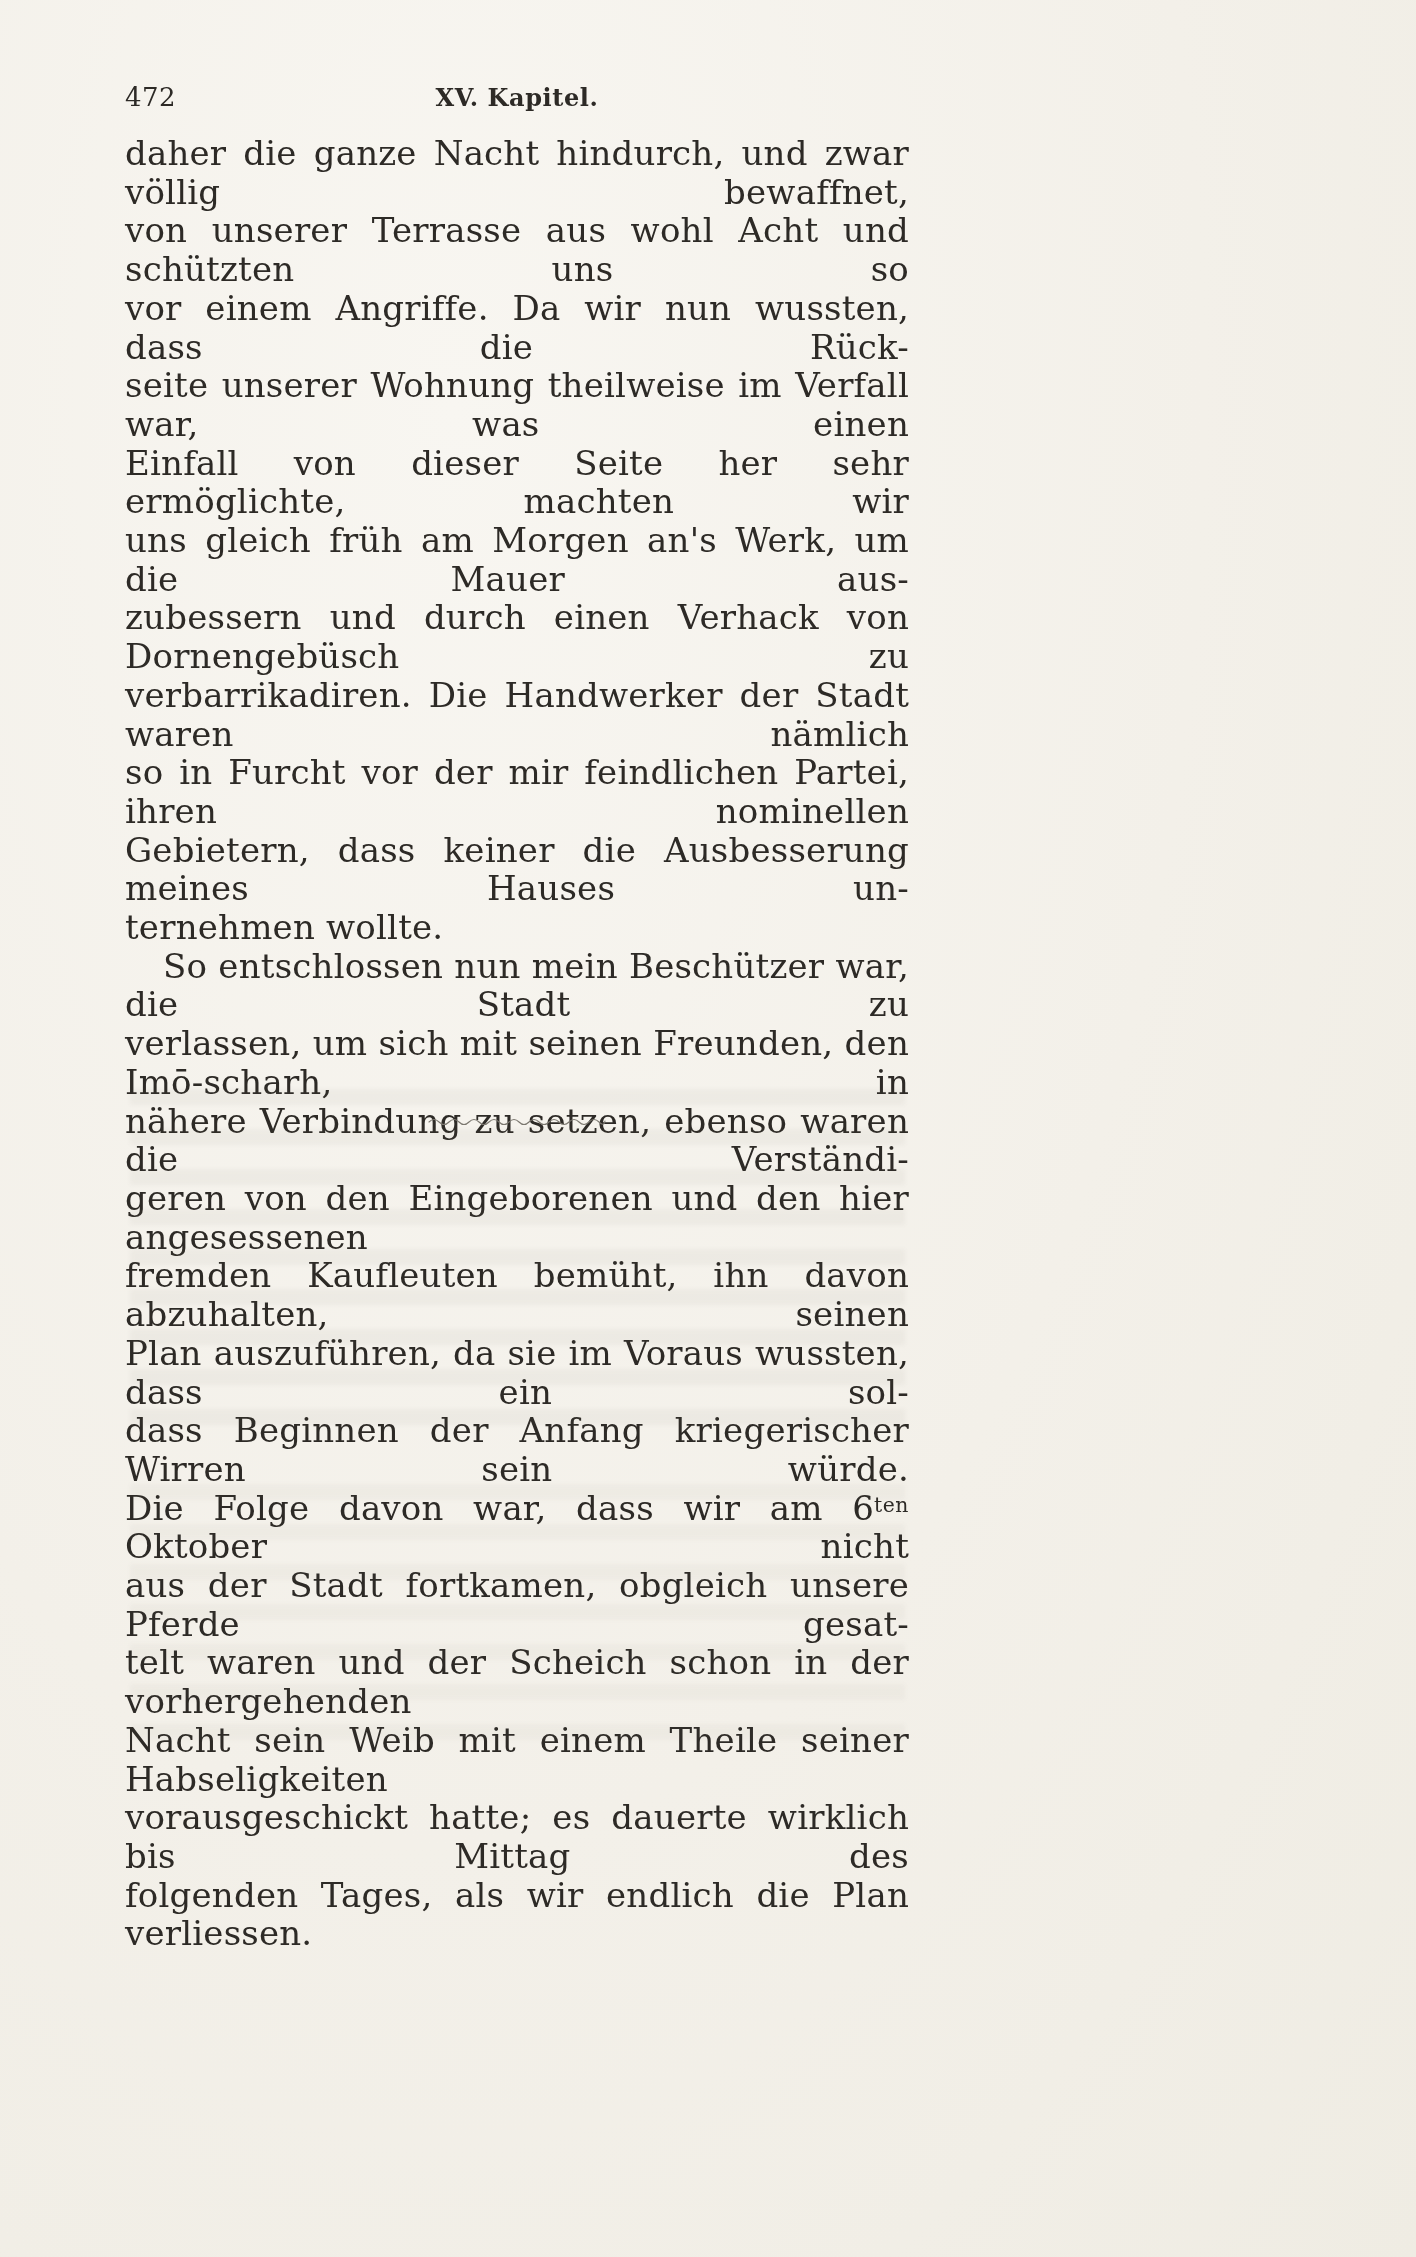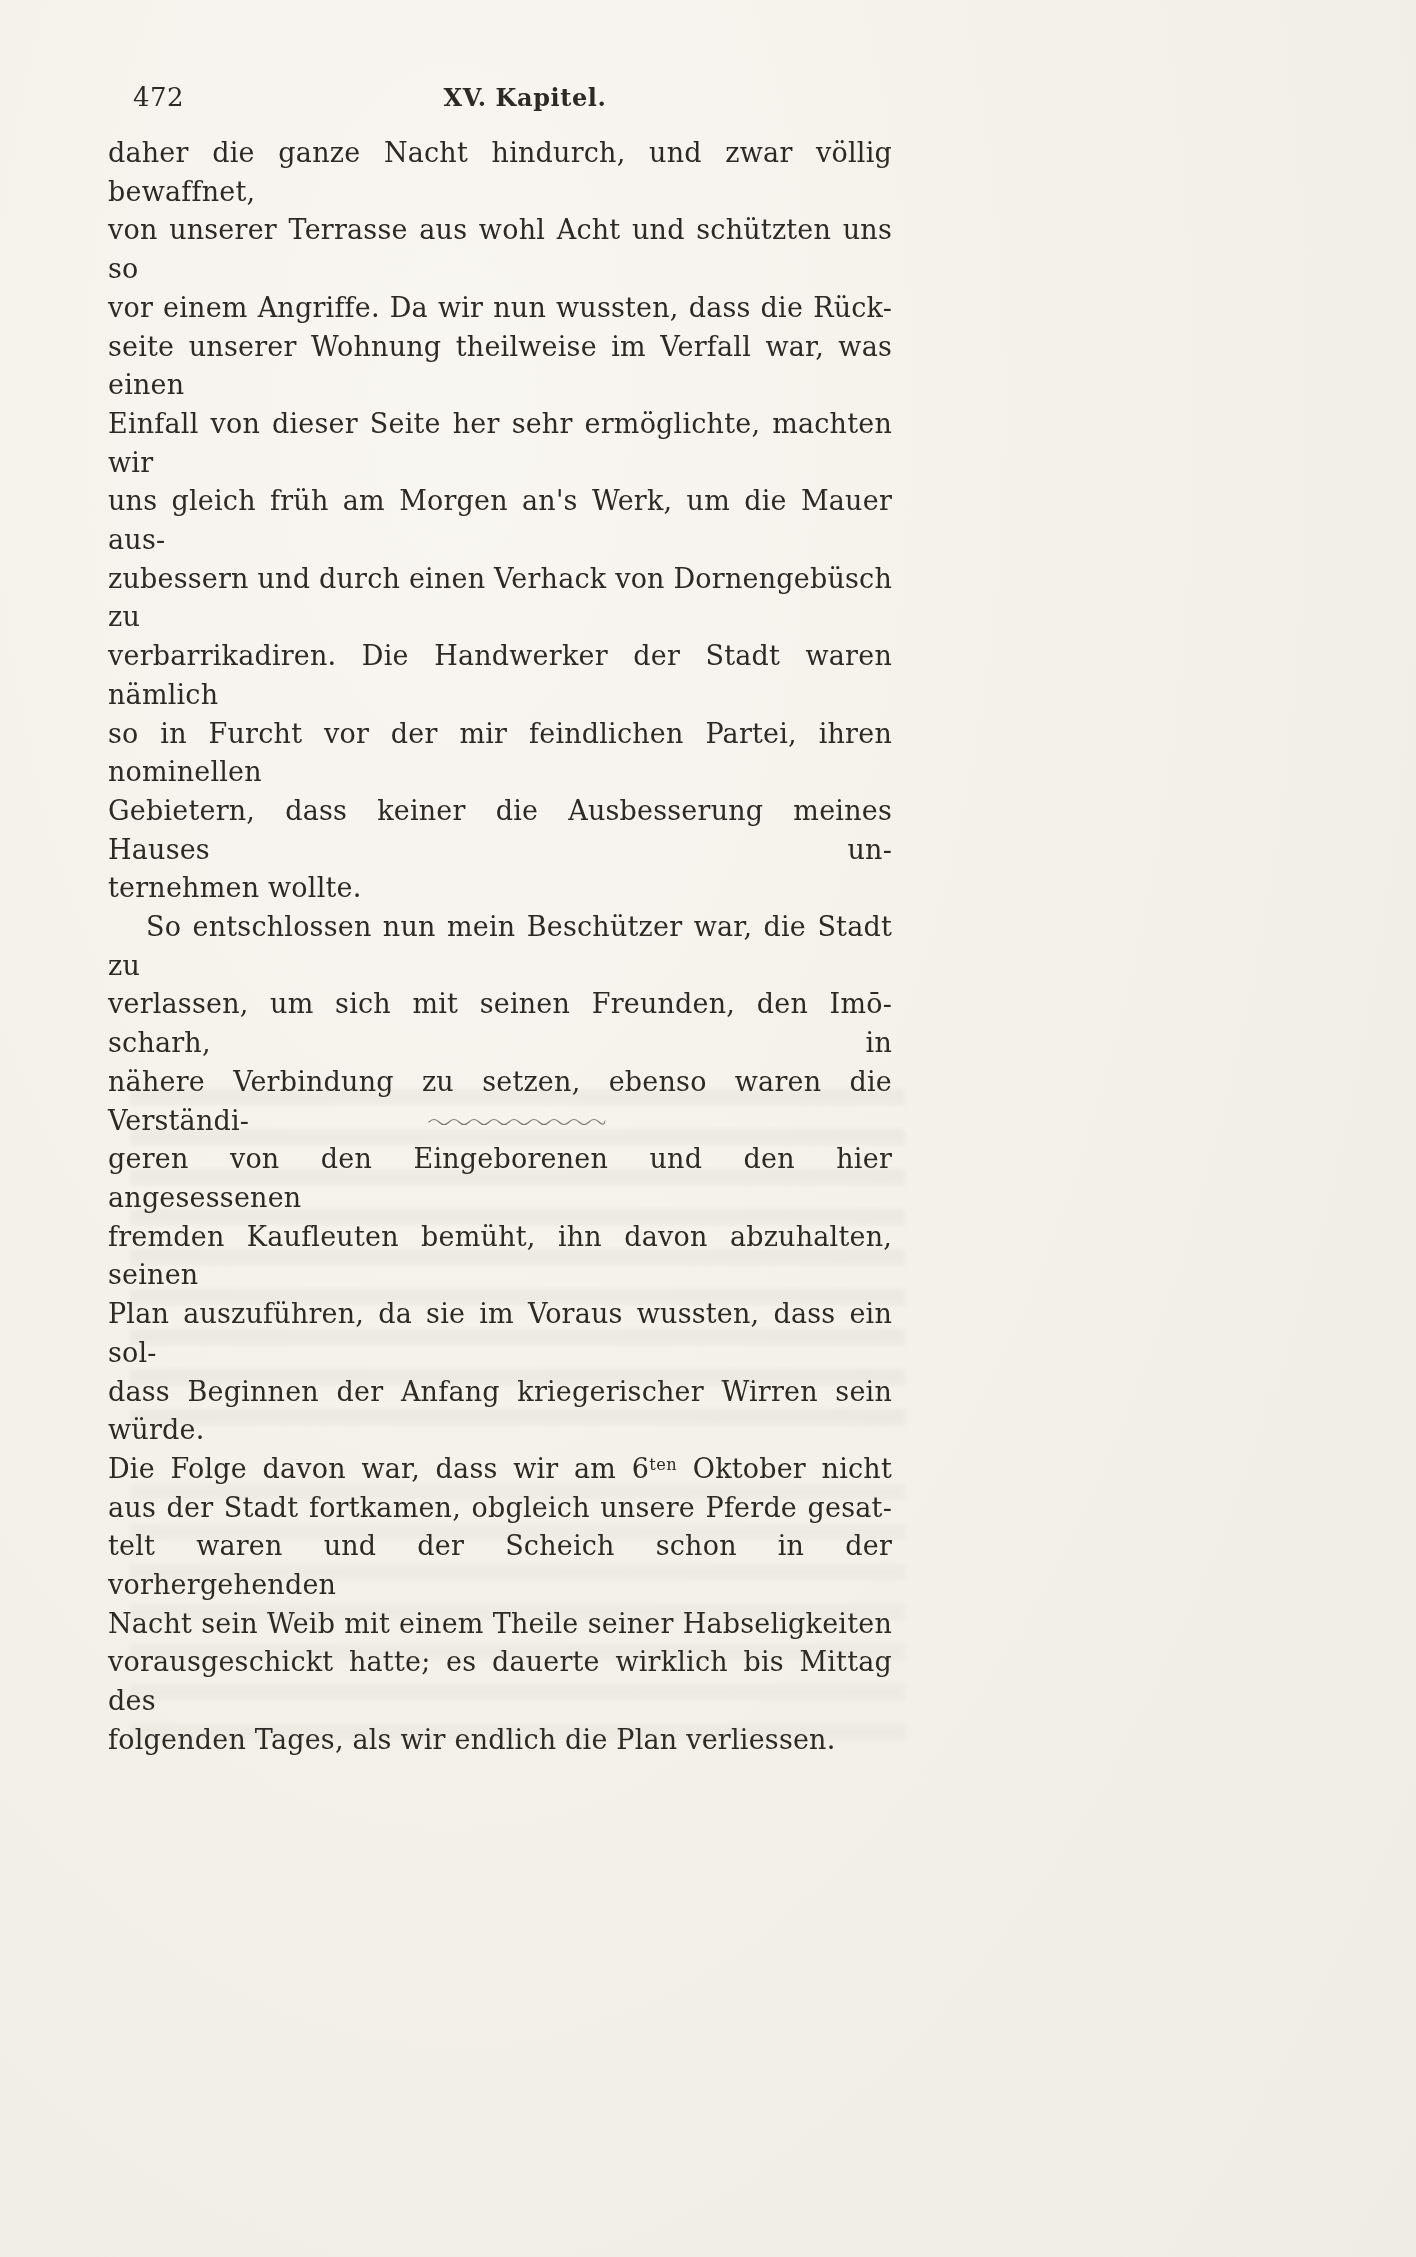--- a/index.html
+++ b/index.html
@@ -20,21 +20,20 @@
     overflow: hidden;
     background:
       radial-gradient(ellipse at 32% 18%, #f8f6f1 0%, #f3f0e9 55%, #efece3 100%);
   }
   .header-row {
     position: absolute;
     top: 80px;
     left: 125px;
     width: 784px;
     height: 34px;
-    margin-left: 8px;
   }
   .page-number {
     position: absolute;
     left: 0;
     top: 2px;
     font-size: 26px;
     letter-spacing: 0.5px;
   }
   .chapter-header {
     position: absolute;
@@ -42,23 +41,23 @@
     right: 0;
     top: 3px;
     text-align: center;
     font-size: 24px;
     font-weight: bold;
     letter-spacing: 0.6px;
   }
   .text-block {
     position: absolute;
     top: 134px;
-    left: 108px;
+    left: 125px;
     width: 784px;
-    font-size: 27px;
+    font-size: 34px;
   }
   .line {
     line-height: 38.7px;
     text-align: justify;
     text-align-last: justify;
     white-space: normal;
     letter-spacing: 0.2px;
   }
   .line.lastline {
     text-align-last: left;

